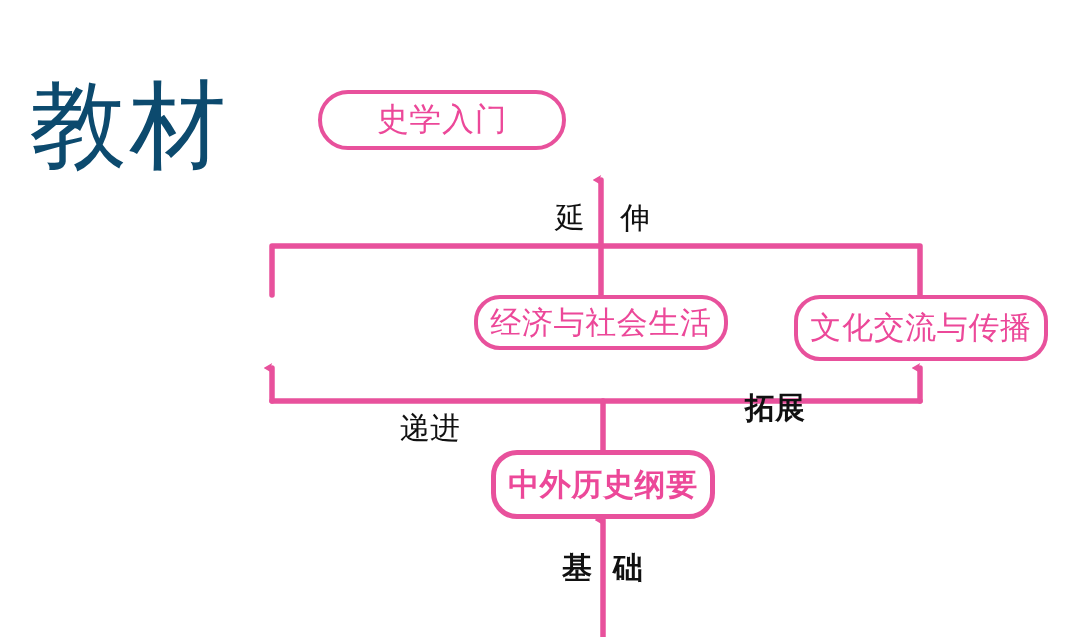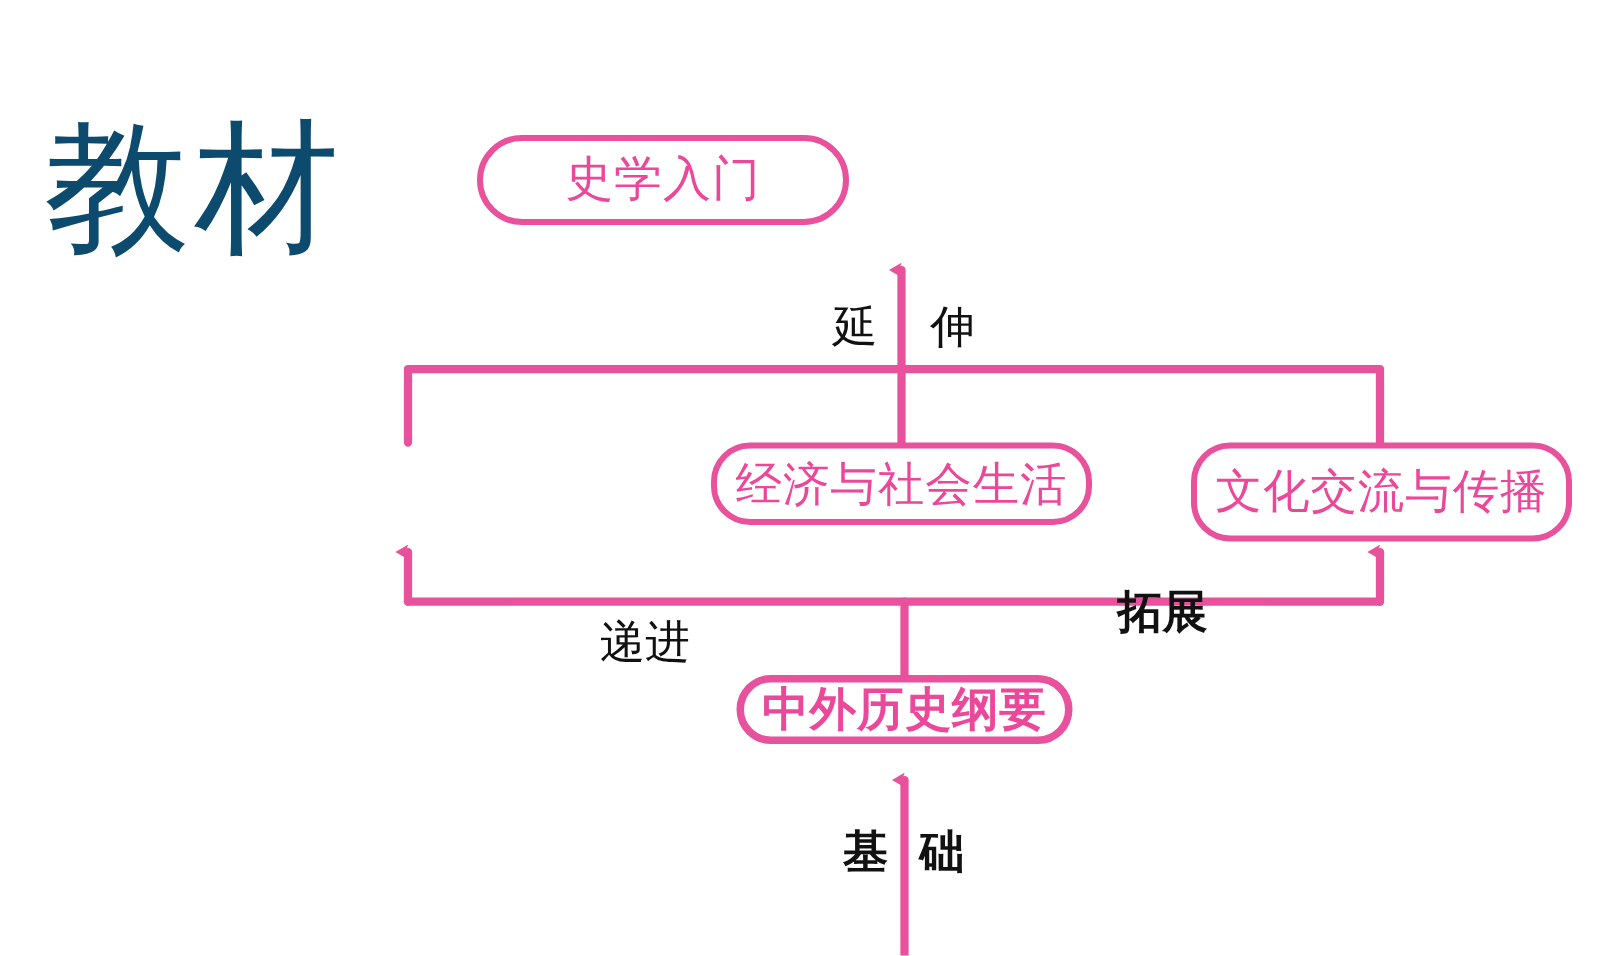--- a/index.html
+++ b/index.html
@@ -67,21 +67,21 @@
     font-weight: 700;
   }
 
   #node-shixue-rumen   { left: 318px; top: 90px;  width: 248px; height: 60px; }
   #node-shiliao-yandu  { left: 658px; top: 90px;  width: 248px; height: 60px; }
 
   #node-guojia-zhidu   { left: 152px; top: 295px; width: 254px; height: 55px; }
   #node-jingji-shehui  { left: 474px; top: 295px; width: 254px; height: 55px; }
   #node-wenhua-jiaoliu { left: 794px; top: 295px; width: 254px; height: 66px; }
 
-  #node-zhongwai-lishi { left: 491px; top: 450px; width: 224px; height: 46px; }
+  #node-zhongwai-lishi { left: 491px; top: 450px; width: 224px; height: 69px; }
 
   .edge-label {
     position: absolute;
     color: #111111;
     font-size: 30px;
     font-weight: 400;
     white-space: nowrap;
     z-index: 4;
     background: transparent;
   }

